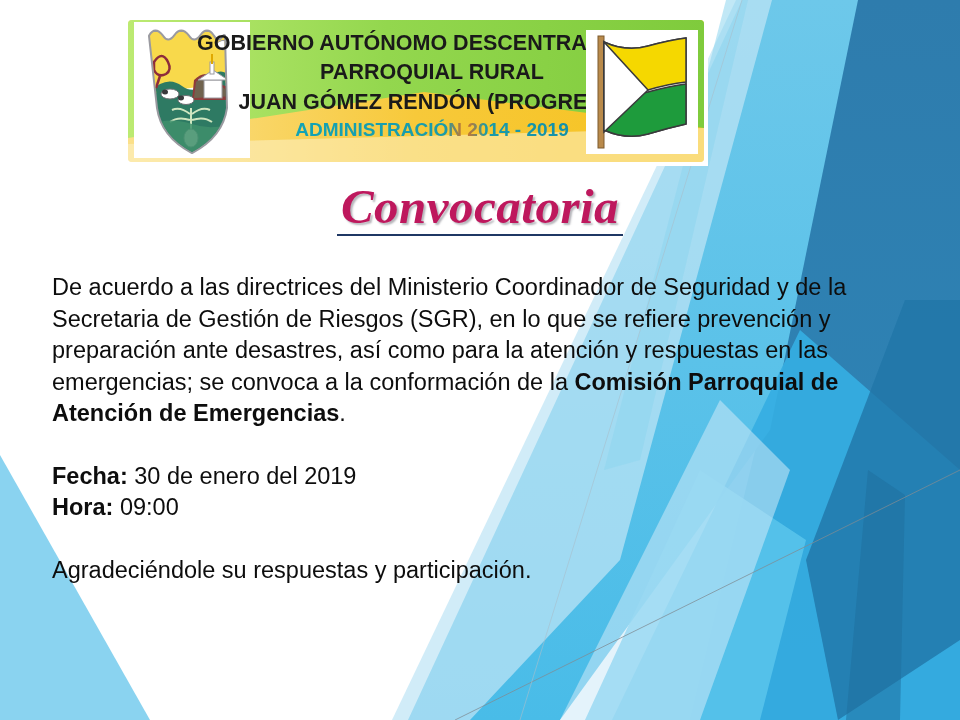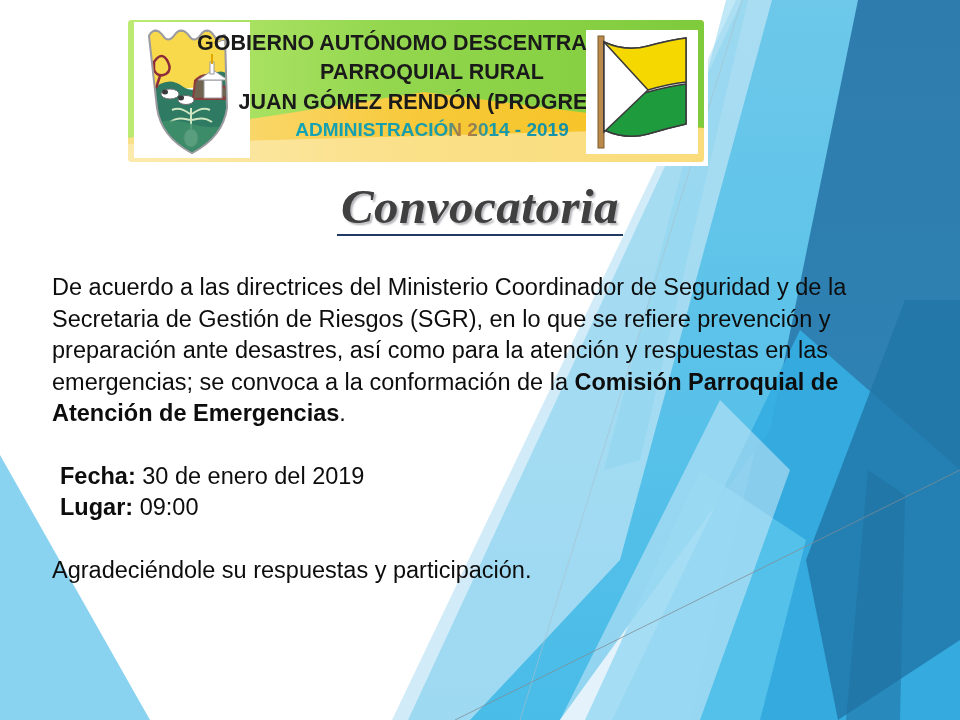--- a/index.html
+++ b/index.html
@@ -48,21 +48,21 @@
     text-align: center;
     z-index: 4;
   }
   #doc-title {
     display: inline-block;
     font-family: "Liberation Serif", serif;
     font-style: italic;
     font-weight: bold;
     font-size: 49px;
     line-height: 1.05;
-    color: #404040;
+    color: #be185d;
     letter-spacing: 0.5px;
     border-bottom: 2px solid #1F3864;
     padding: 0 4px 2px 4px;
     text-shadow: 2px 2px 2px rgba(120,120,130,0.55);
   }
 
   
   #body-copy {
     position: absolute;
     left: 52px;
@@ -75,21 +75,21 @@
   }
   #body-copy p {
     margin: 0;
   }
   .para-gap {
     height: 31px;
   }
   .b { font-weight: bold; }
 
   .detail-line { white-space: nowrap; }
-  .detail-label { font-weight: bold; margin-left: 8px; }
+  .detail-label { font-weight: bold; }
 </style>
 </head>
 <body>
 
 <div id="slide">
 
   <svg id="bg-decor" viewBox="0 0 960 720" width="960" height="720" xmlns="http://www.w3.org/2000/svg">
     <defs>
       <linearGradient id="gradSteel" x1="0" y1="0" x2="0" y2="1">
         <stop offset="0" stop-color="#2E7CAD"></stop>
@@ -239,21 +239,21 @@
     <p>
       <span>De acuerdo a las directrices del Ministerio Coordinador de Seguridad y de la Secretaria de Gestión de Riesgos (SGR), en lo que se refiere prevención y preparación ante desastres, así como para la atención y respuestas en las emergencias; se convoca a la conformación de la </span><span class="b">Comisión Parroquial de Atención de Emergencias</span><span>.</span>
     </p>
 
     <div class="para-gap"></div>
 
     <p class="detail-line">
       <span class="detail-label">Fecha:</span><span> 30 de enero del 2019</span>
     </p>
     <p class="detail-line">
-      <span class="detail-label">Lugar:</span><span> 09:00</span>
+      <span class="detail-label">Hora:</span><span> 09:00</span>
     </p>
 
     <div class="para-gap"></div>
 
     <p>Agradeciéndole su respuestas y participación.</p>
   </div>
 
 </div>
 
 </body></html>

